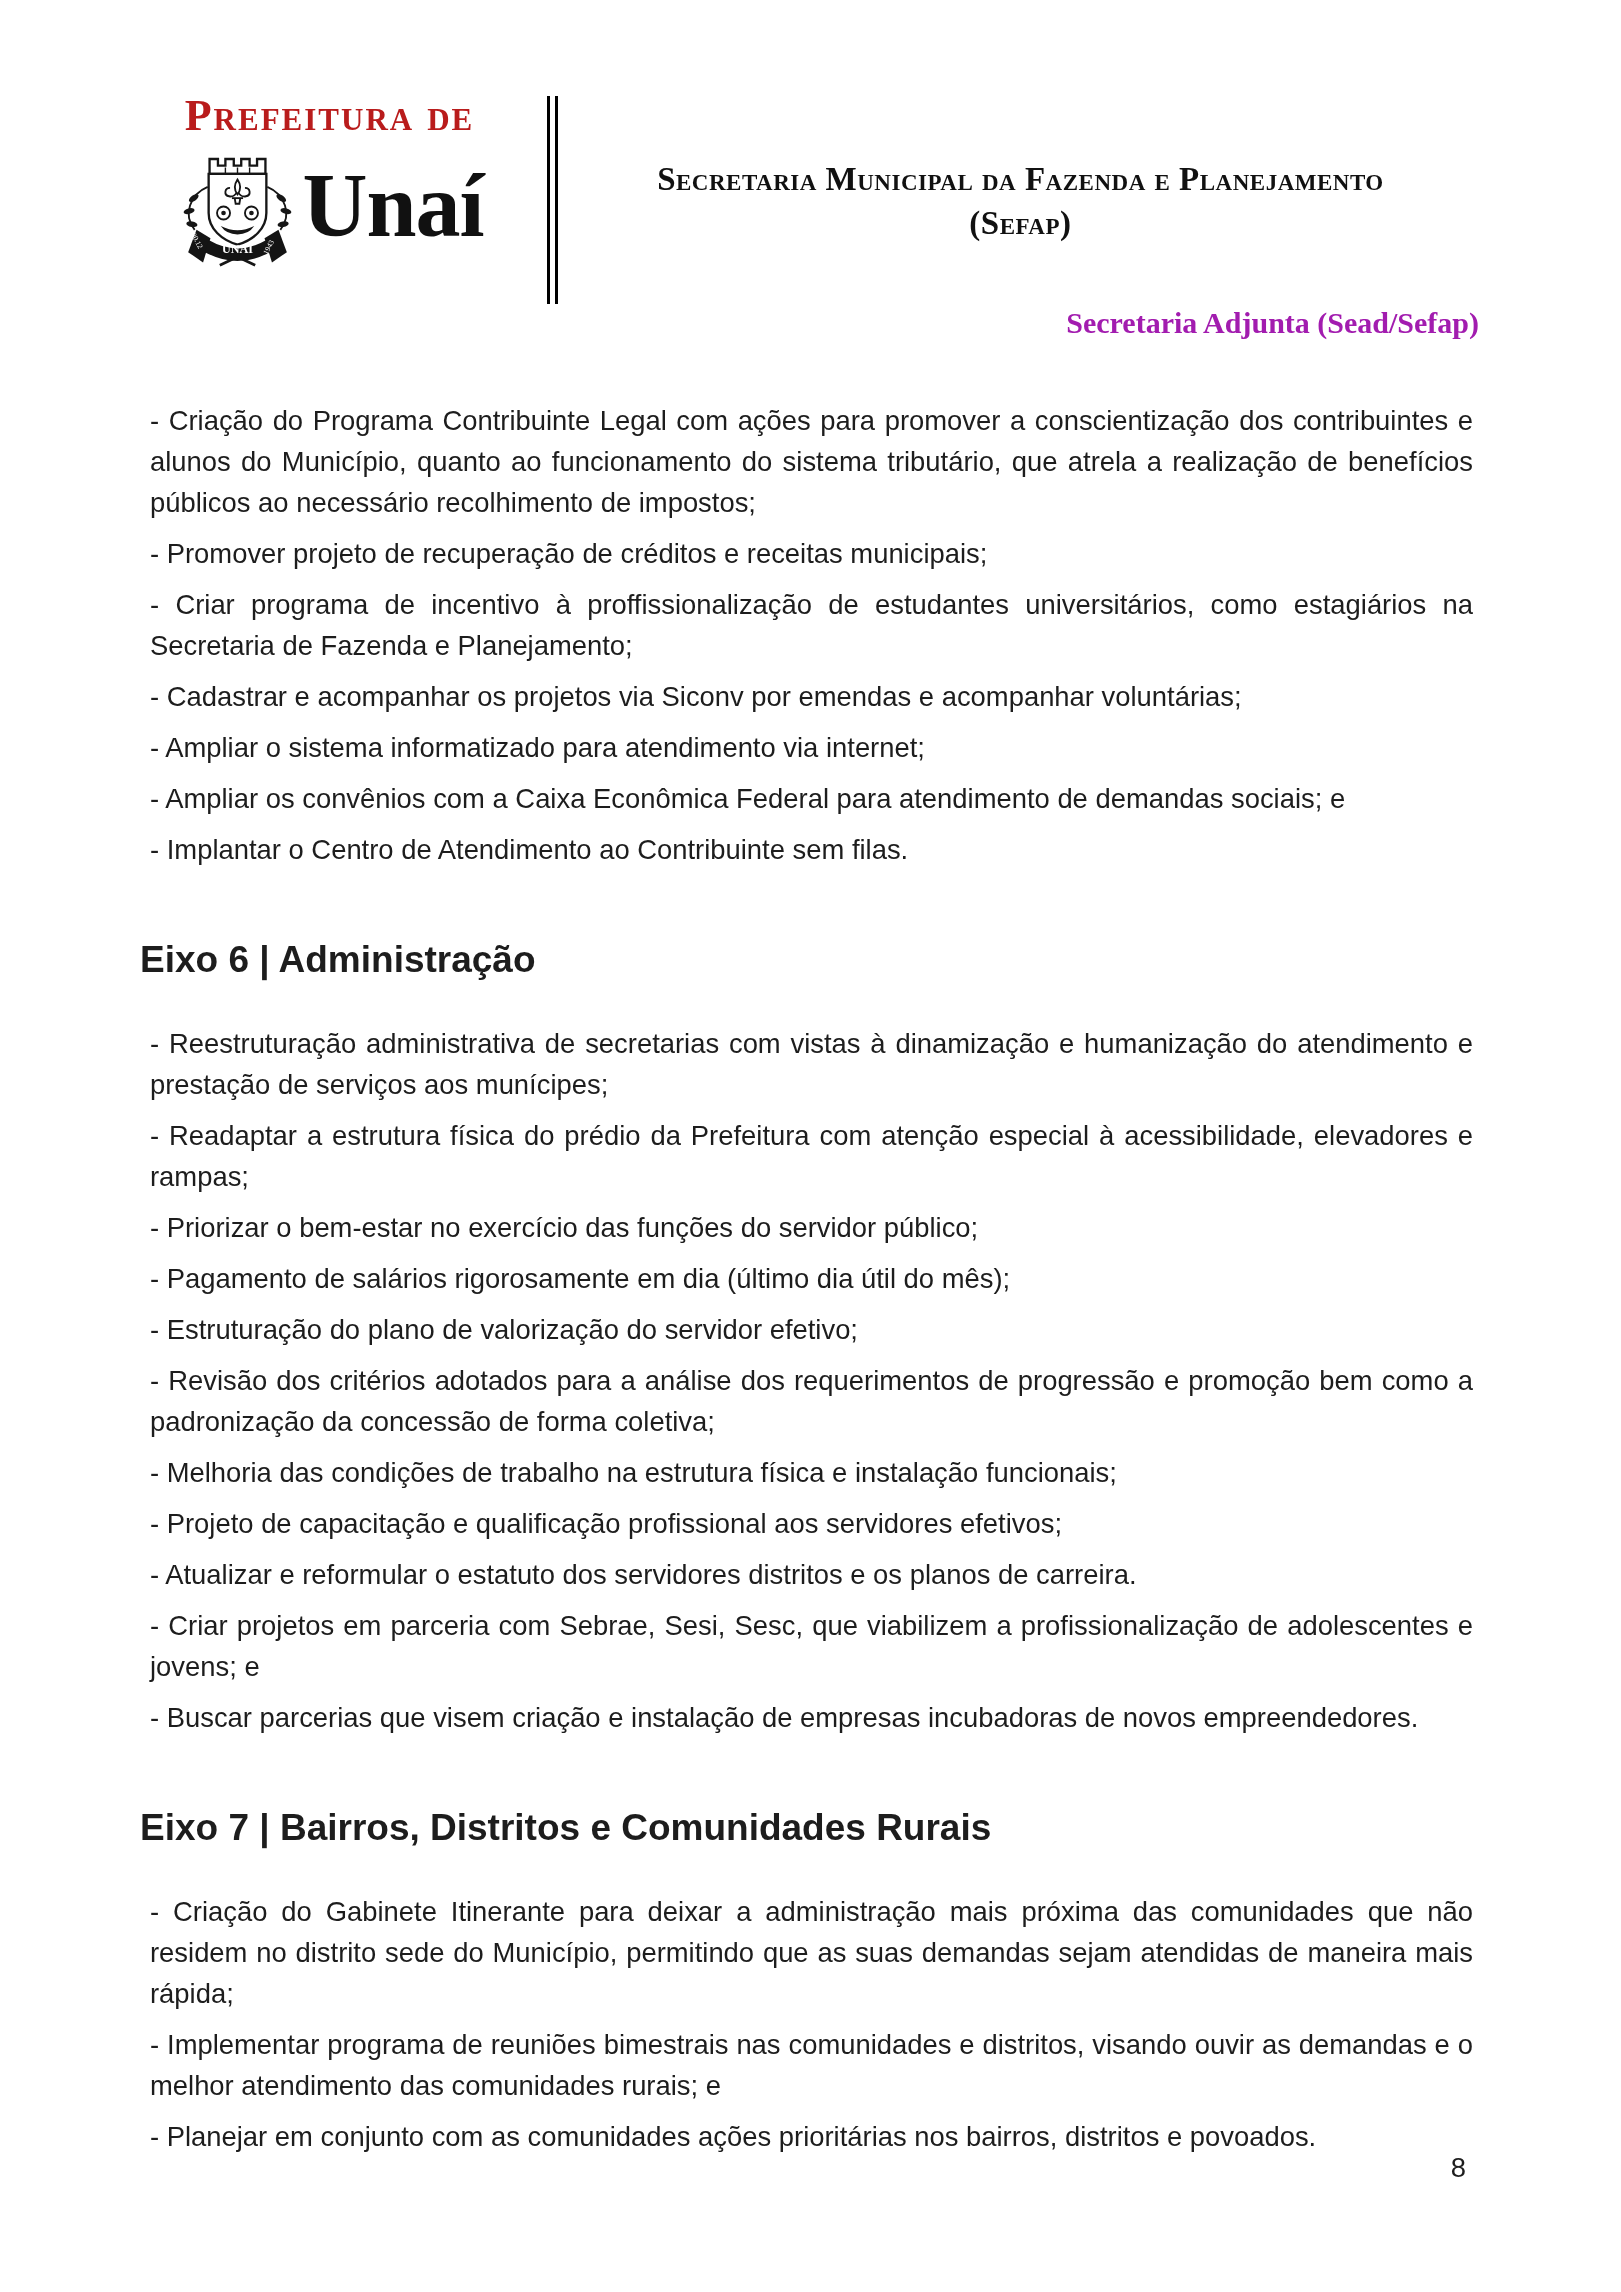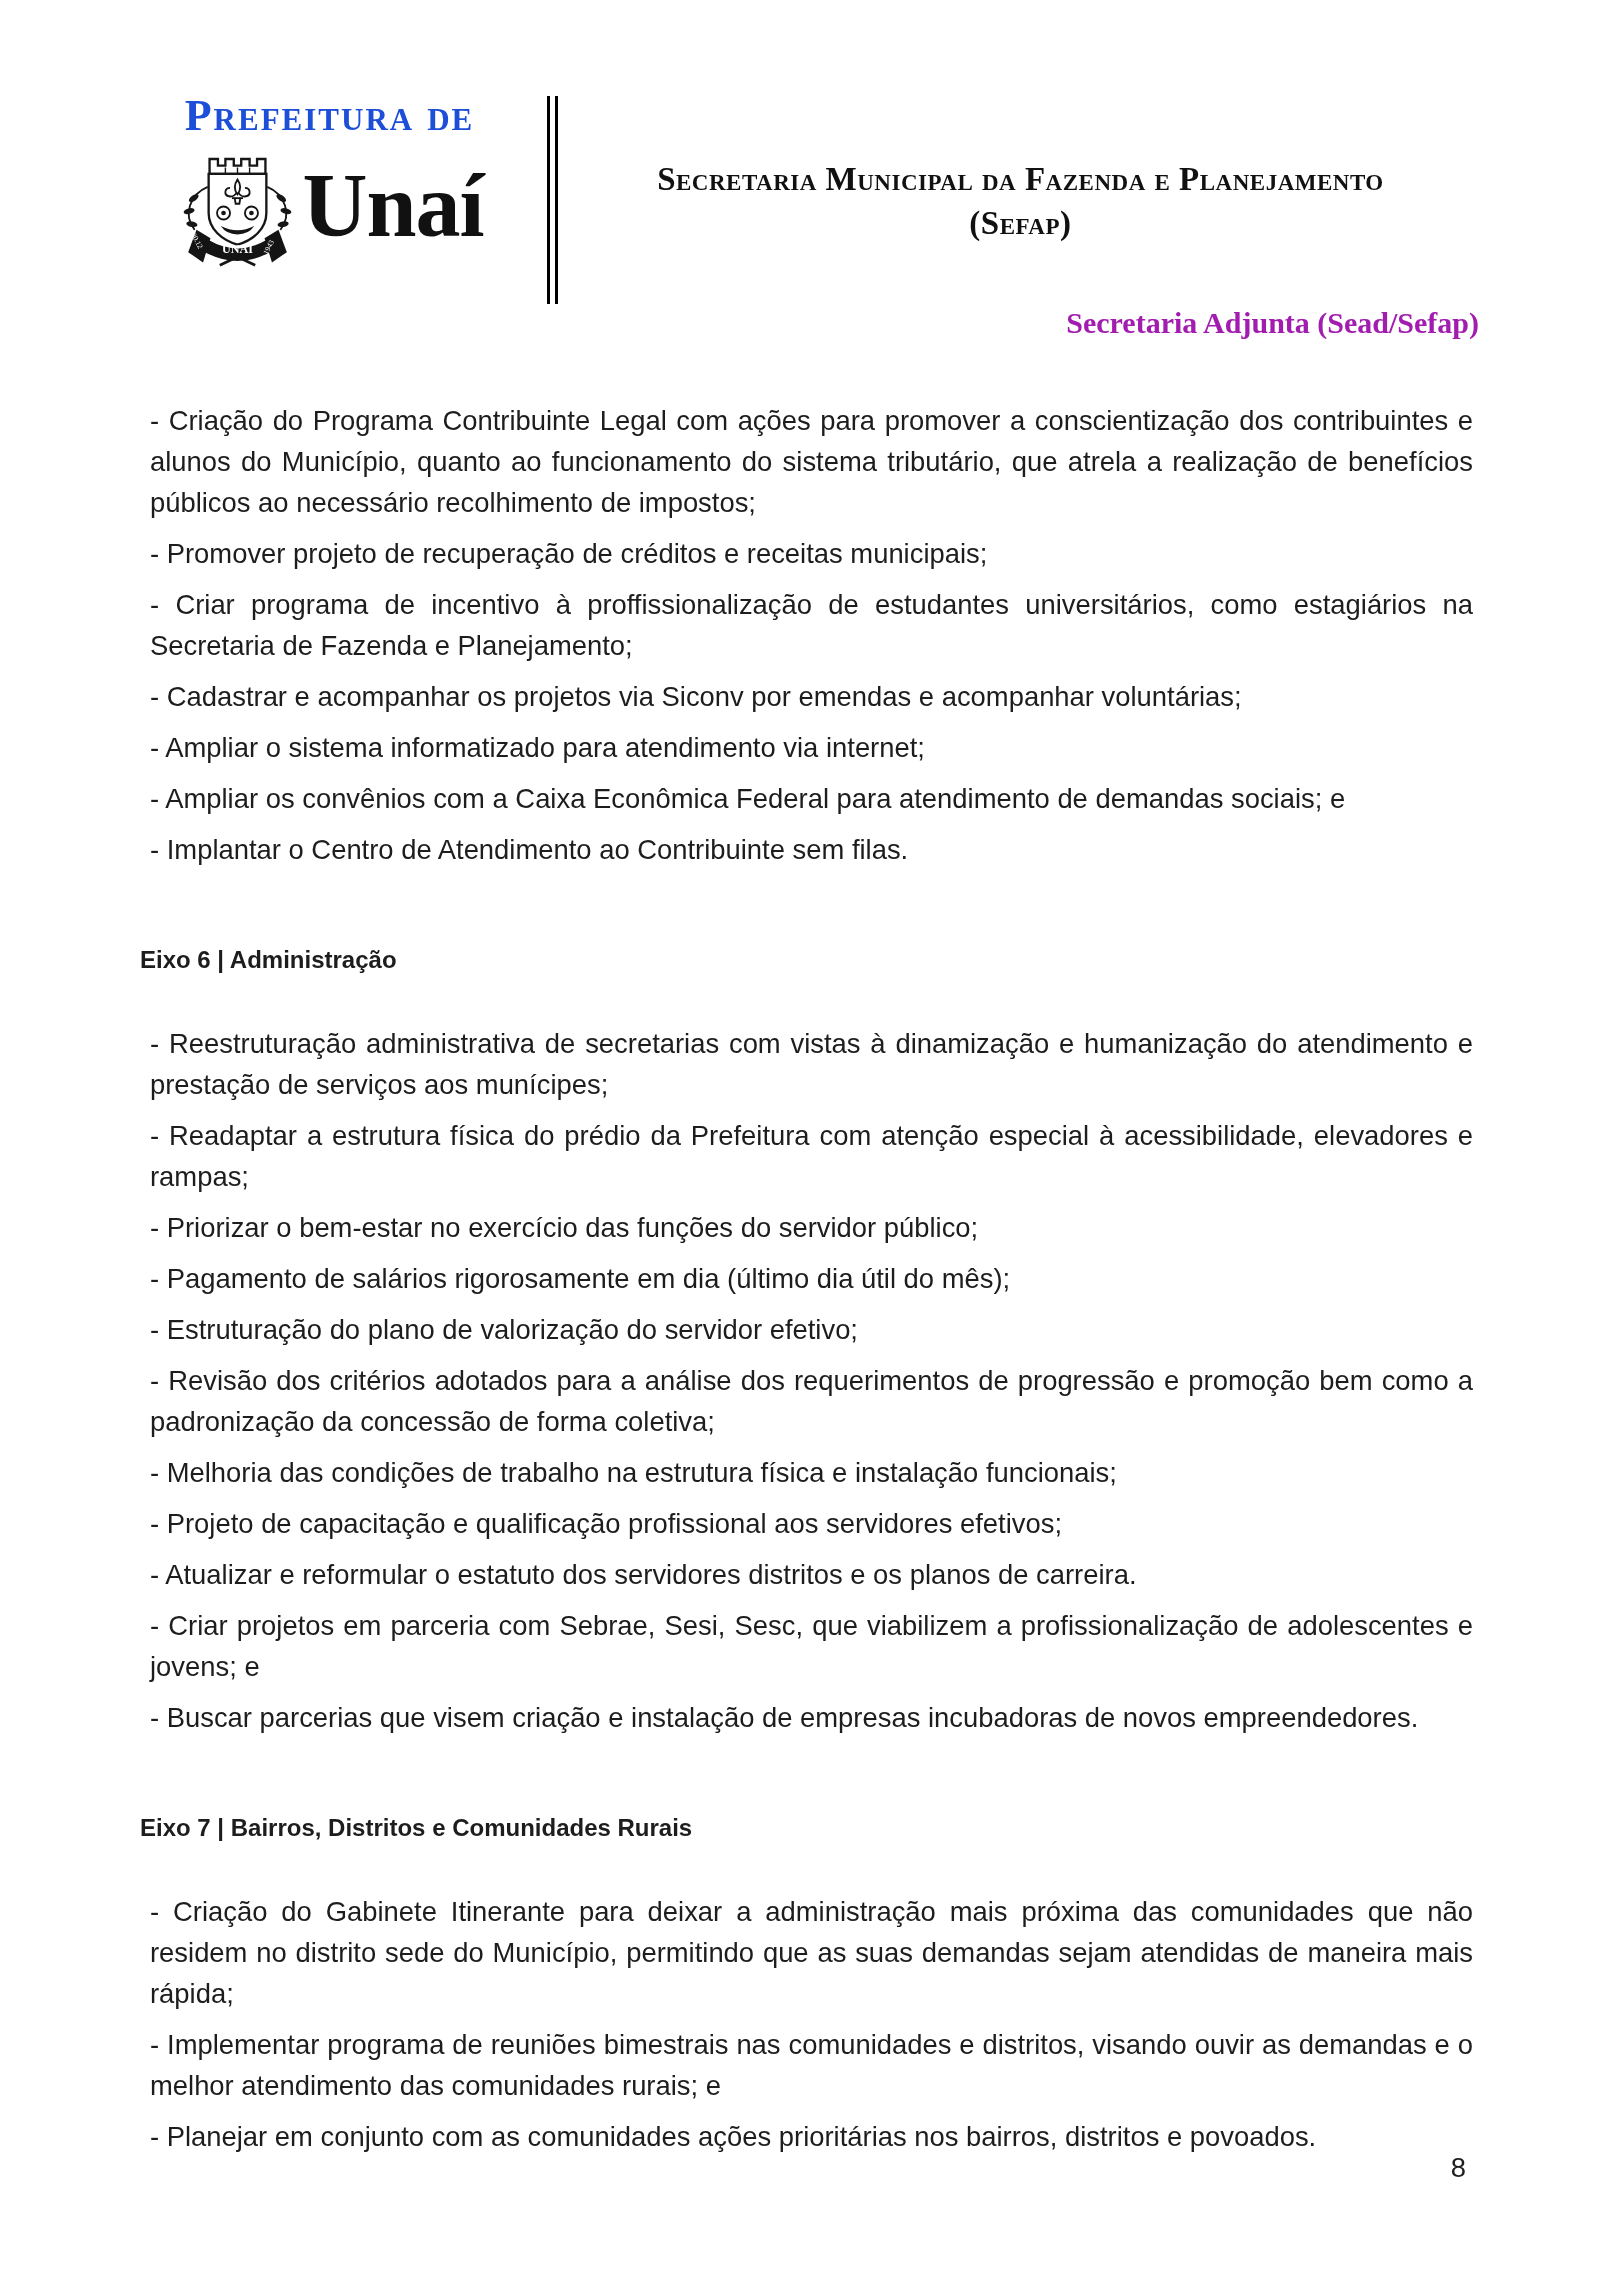--- a/index.html
+++ b/index.html
@@ -24,21 +24,21 @@
   }
   .logo { flex: 0 0 auto; width: 345px; text-align: center; }
   .logo-line1 {
     font-family: "Liberation Serif", serif;
     font-variant: small-caps;
     font-weight: 700;
     font-size: 44px;
     line-height: 1;
     letter-spacing: 2px;
     white-space: nowrap;
-    color: #1d4ed8;
+    color: #b91c1c;
   }
   .logo-row { display: flex; justify-content: center; align-items: flex-start; margin-top: 7.8px; }
   .crest { width: 125px; height: 135px; flex: 0 0 auto; }
   .logo-city {
     font-family: "Liberation Serif", serif;
     font-weight: 700;
     font-size: 90px;
     line-height: 1;
     margin-top: 15.7px;
     margin-left: 2px;
@@ -82,21 +82,21 @@
     left: 140px;
     top: 390px;
     width: 1343px;
     font-size: 27.4px;
     line-height: 41px;
     text-align: justify;
     color: #1d1d1d;
   }
   .content p { margin: 10px; }
   .section-heading {
-    font-size: 24px;
+    font-size: 37px;
     font-weight: 700;
     margin: 69px 0 43px 0;
     text-align: left;
     color: #1d1d1d;
   }
   .page-number {
     position: absolute;
     top: 2152px;
     right: 155px;
     font-size: 27.4px;

